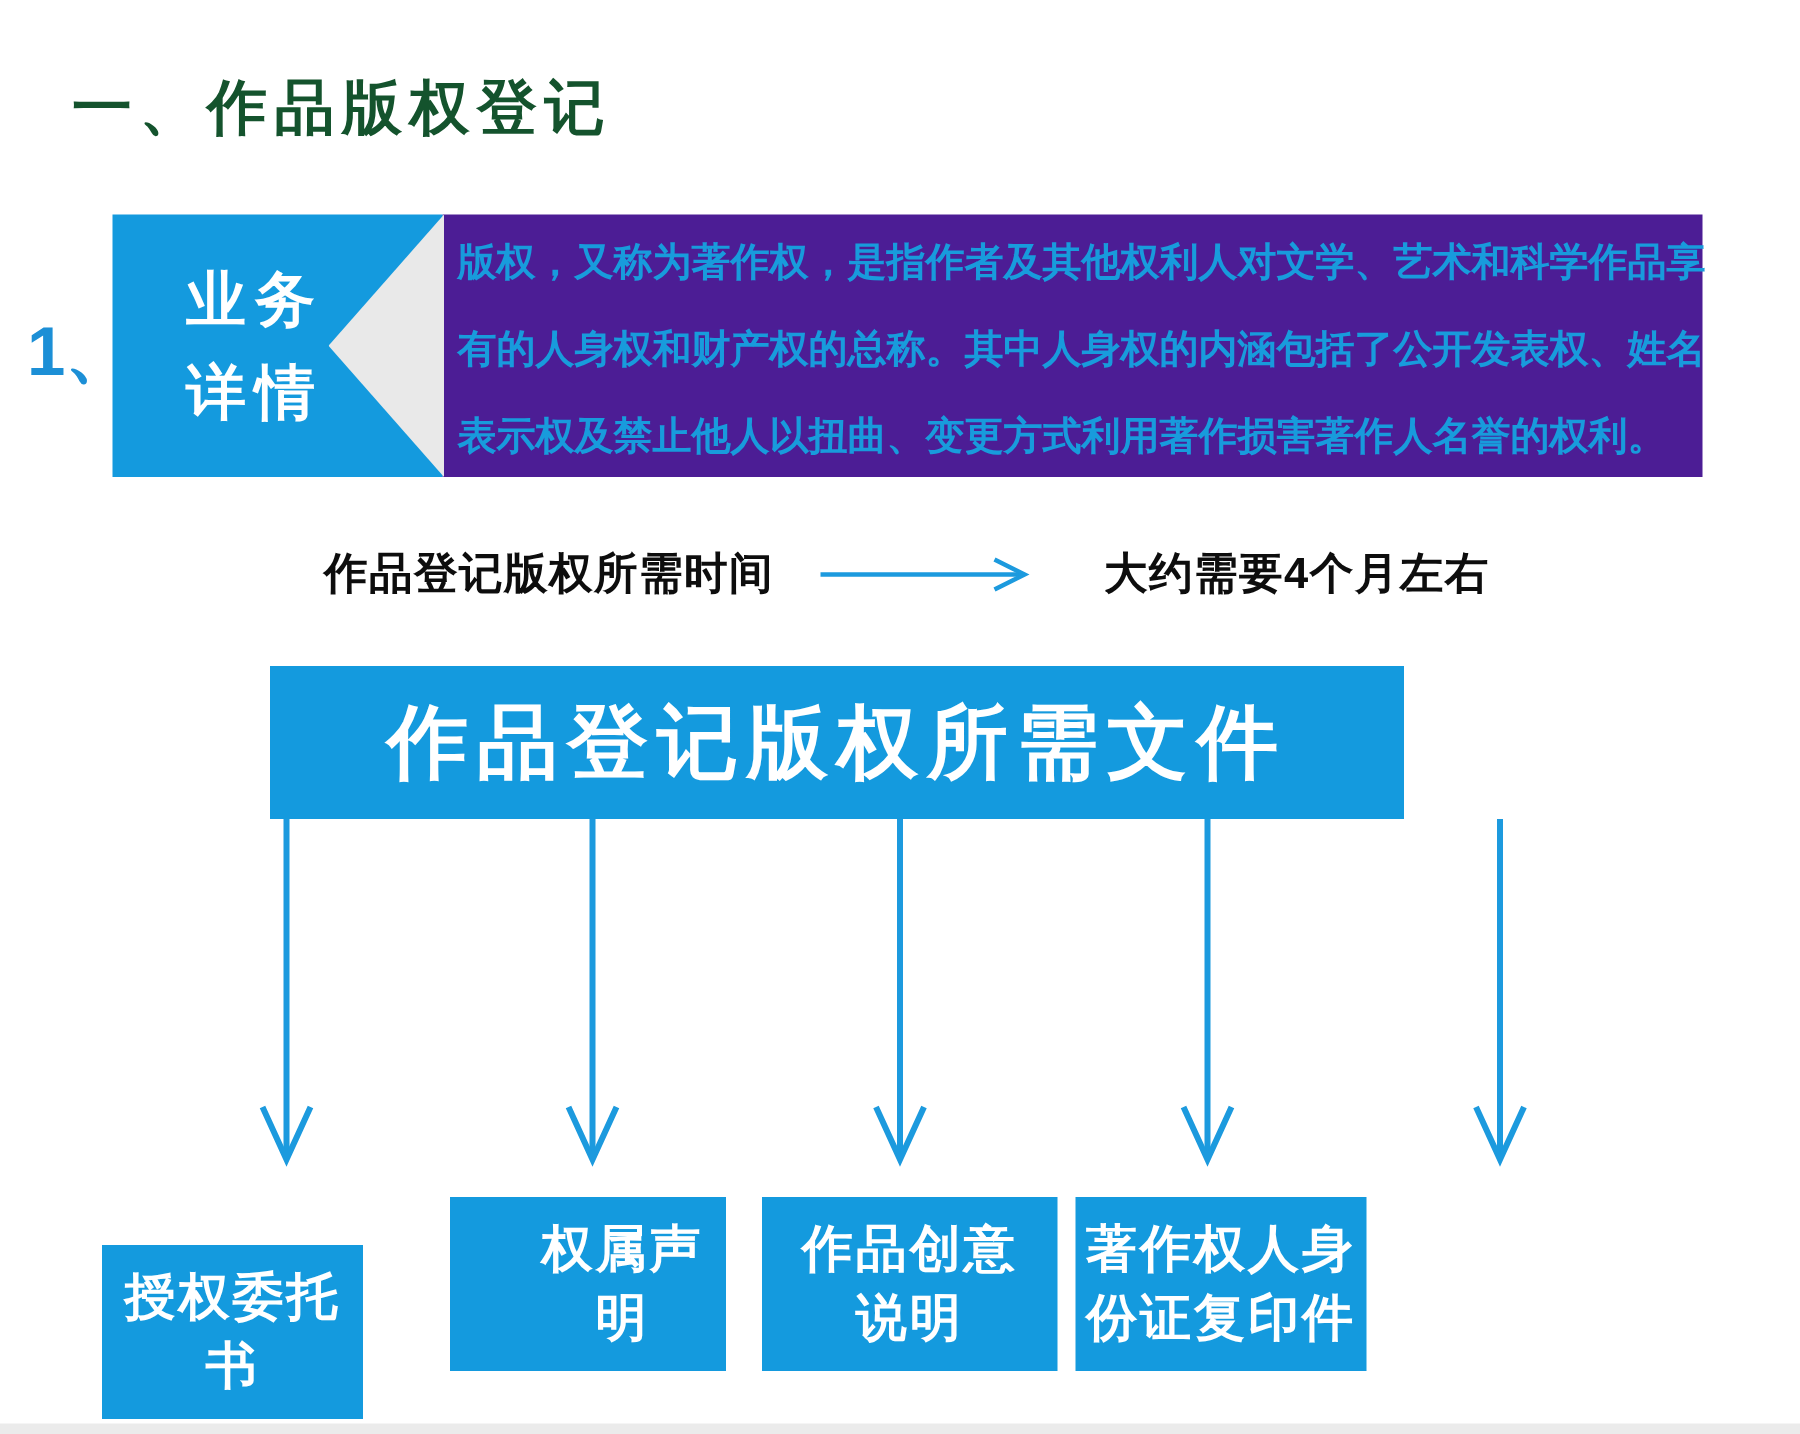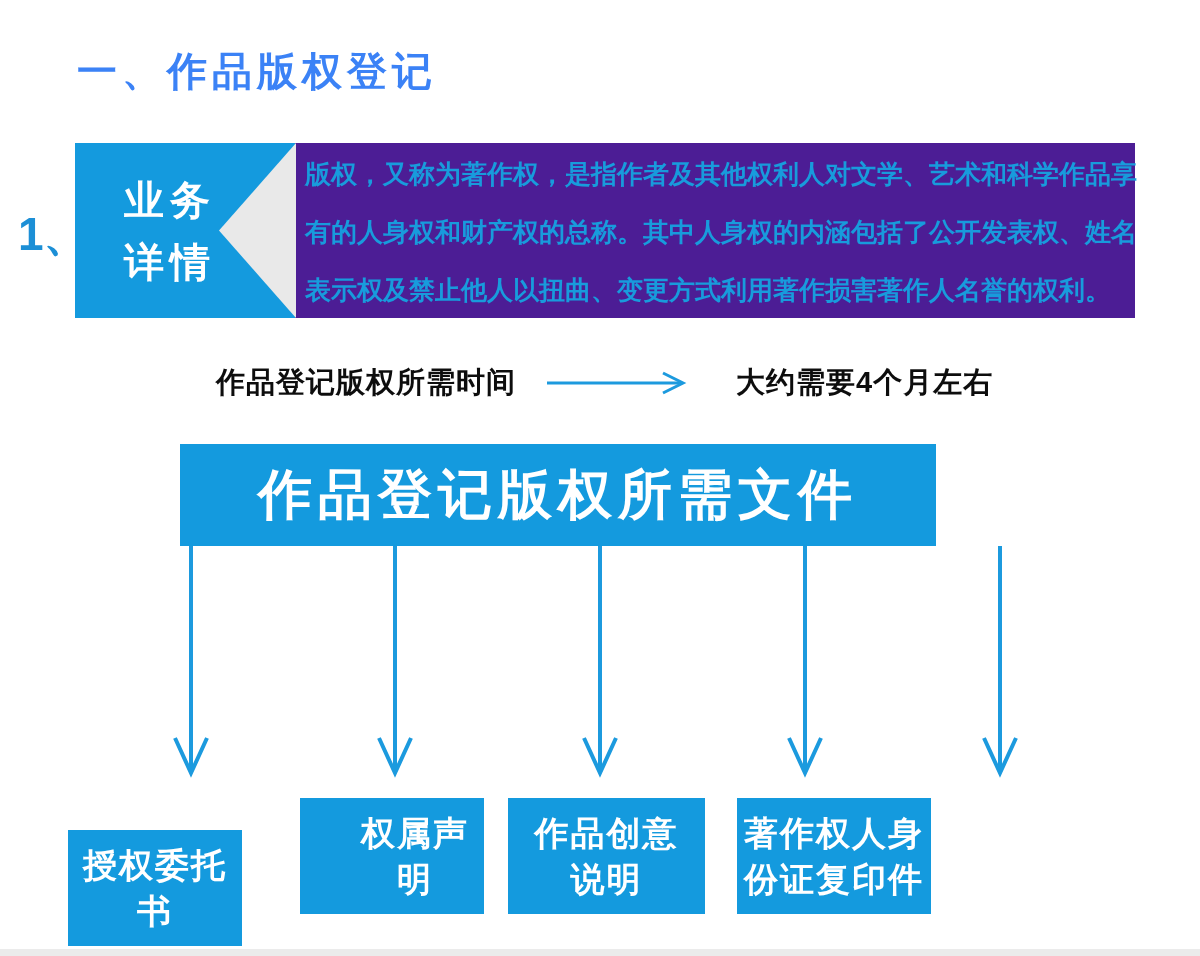--- a/index.html
+++ b/index.html
@@ -2,21 +2,21 @@
 <html><head>
 <meta charset="utf-8">
 <style>
   * { margin: 0; padding: 0; box-sizing: border-box; }
   html, body { width: 1200px; height: 956px; background: #ffffff; overflow: hidden; }
   body { font-family: "Liberation Sans", "DejaVu Sans", sans-serif; }
   #canvas { position: relative; width: 1200px; height: 956px; background: #ffffff; }
 
   .page-title {
     position: absolute; left: 48px; top: 44px;
-    font-size: 40px; font-weight: bold; color: #3b82f6; letter-spacing: 5px; margin-left: 29px;
+    font-size: 40px; font-weight: bold; color: #14532d; letter-spacing: 5px;
   }
 
   .item-number {
     position: absolute; left: 18px; top: 204px;
     font-size: 46px; font-weight: bold; color: #1c8fd6;
   }
 
   .badge {
     position: absolute; left: 75px; top: 143px; width: 220px; height: 175px;
     background: #149ade; color: #ffffff;
@@ -68,21 +68,21 @@
   .doc-box {
     position: absolute; top: 798px; height: 116px;
     background: #149ade; color: #ffffff;
     display: flex; align-items: center; justify-content: center; text-align: center;
     font-size: 34px; font-weight: bold; letter-spacing: 2px; line-height: 46px;
     white-space: pre-line;
   }
   .doc-box.b0 { left: 68px;  width: 174px; margin-top: 32px; }
   .doc-box.b1 { left: 300px; width: 184px; padding-left: 46px; }
   .doc-box.b2 { left: 508px; width: 197px; }
-  .doc-box.b3 { left: 717px; width: 194px; margin-left: 20px; }
+  .doc-box.b3 { left: 717px; width: 194px; }
   .doc-box.b4 { left: 928px; width: 200px; }
 
   .bottom-strip {
     position: absolute; left: 0; top: 949px; width: 1200px; height: 7px;
     background: #ebebeb;
   }
 </style>
 </head>
 <body>
 

